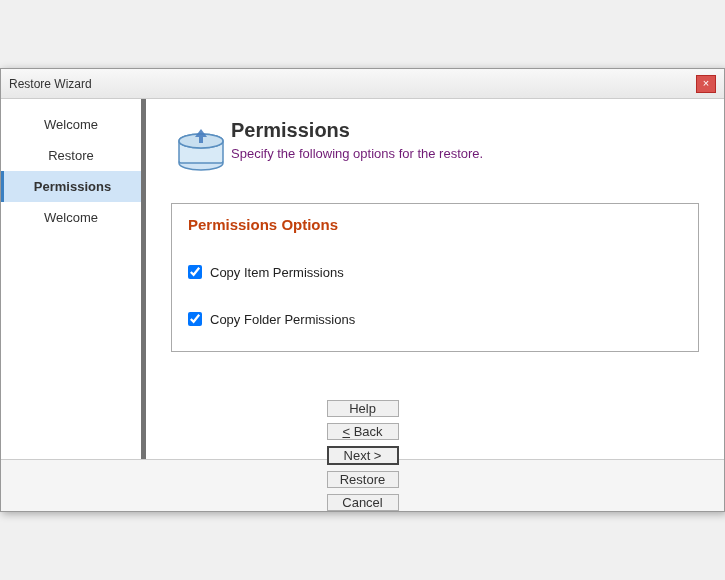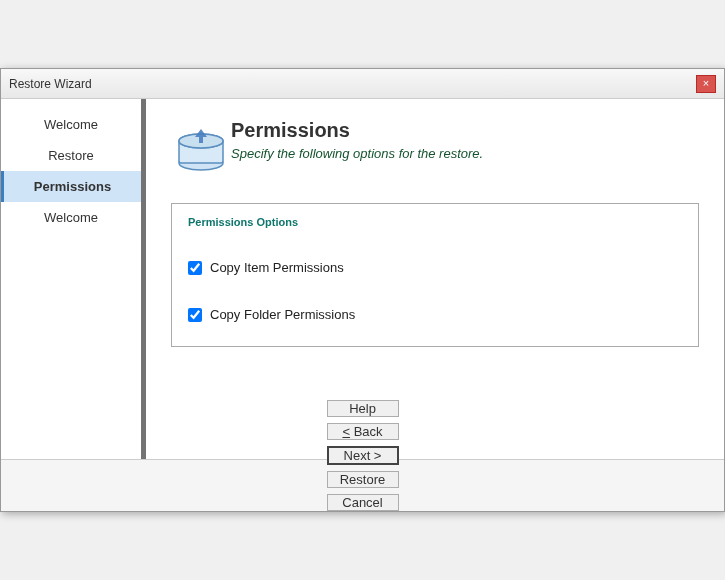--- a/index.html
+++ b/index.html
@@ -86,37 +86,35 @@
       margin-bottom: 20px;
     }
     .panel-title-area h1 {
       font-size: 20px;
       font-weight: bold;
       color: #333;
       margin-bottom: 4px;
     }
     .panel-title-area p {
       font-size: 13px;
-      color: #14532d;
-      font-style: italic;
+      color: #701a75;
     }
     .fieldset-box {
       border: 1px solid #aaa;
       padding: 12px 16px 16px 16px;
       margin-top: 4px;
     }
     .fieldset-legend {
       font-weight: bold;
-      font-size: 11px;
-      color: #0f766e;
+      font-size: 15px;
+      color: #c2410c;
       margin-bottom: 10px;
     }
     .checkbox-row {
       display: flex;
-      align-items: center;
       margin-bottom: 8px;
       margin-top: 32px;
     }
     .checkbox-row input[type=checkbox] {
       margin-right: 8px;
       width: 14px;
       height: 14px;
       cursor: pointer;
     }
     .checkbox-label {

